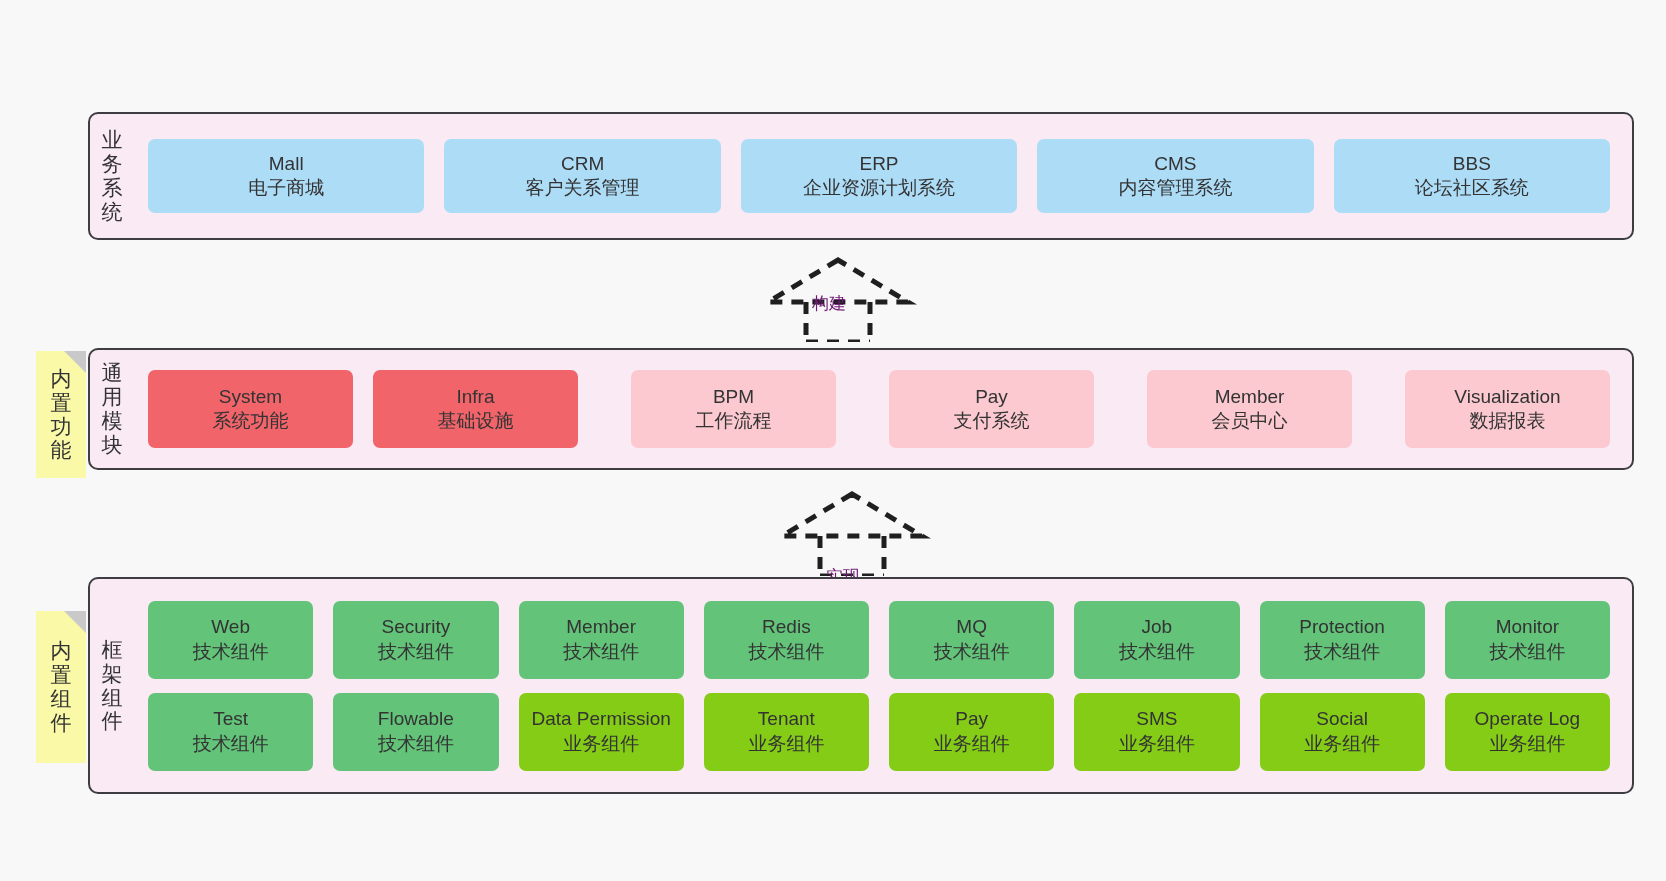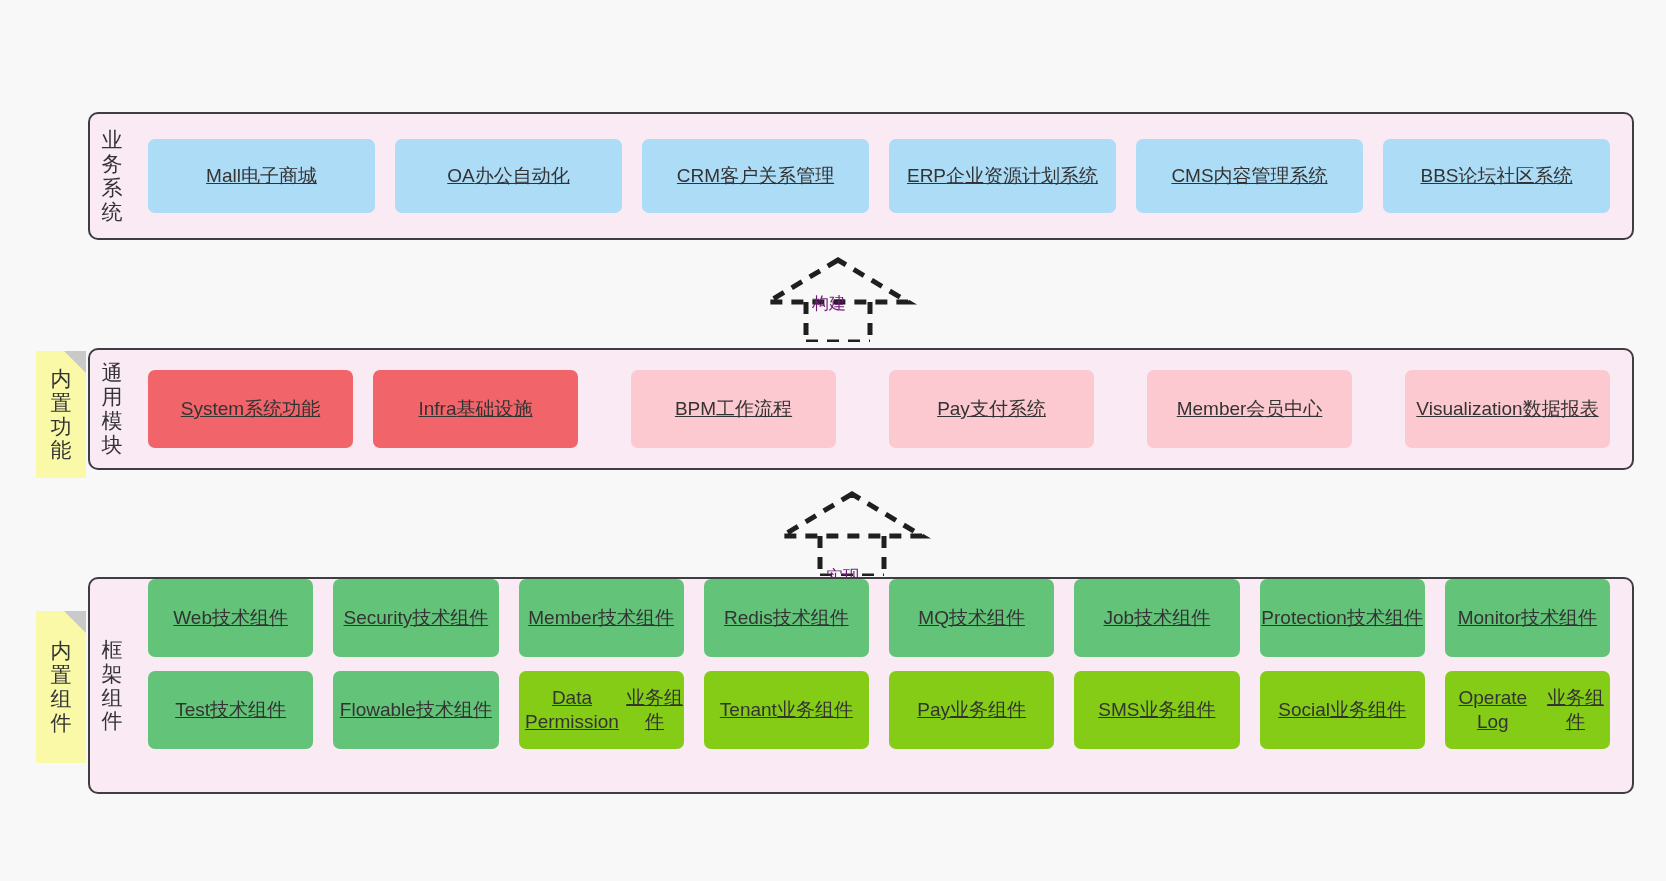--- a/index.html
+++ b/index.html
@@ -50,44 +50,44 @@
 
   .layer-body {
     flex: 1 1 auto;
     display: flex;
     align-items: center;
     padding: 0 12px 0 4px;
     gap: 0;
   }
   .layer-body.two-rows {
     flex-direction: column;
+    justify-content: center;
     gap: 14px;
   }
   .row {
     display: flex;
     width: 100%;
     gap: 0;
     justify-content: flex-start;
   }
 
   
   .node {
     box-sizing: border-box;
     border-radius: 7px;
     display: flex;
-    flex-direction: row;
+    flex-direction: column;
     align-items: center;
     justify-content: center;
     text-align: center;
     color: #333333;
     font-size: 19px;
     line-height: 1.28;
     margin: 0 10px;
     flex: 1 1 0;
-    text-decoration: underline;
   }
   .node .n-en { display: block; }
   .node .n-cn { display: block; }
 
   .node.blue        { background: #ADDCF7; }
   .node.red-strong  { background: #F1646A; }
   .node.red-soft    { background: #FBC9CF; margin-left: 43px; }
   .node.green-strong{ background: #62C379; }
   .node.green-soft  { background: #84cc16; }
 
@@ -153,24 +153,20 @@
       <span>务</span>
       <span>系</span>
       <span>统</span>
     </div>
     <div class="layer-body">
       <div class="node blue">
         <span class="n-en">Mall</span>
         <span class="n-cn">电子商城</span>
       </div>
       <div class="node blue">
-        <span class="n-en">OA</span>
-        <span class="n-cn">办公自动化</span>
-      </div>
-      <div class="node blue">
         <span class="n-en">CRM</span>
         <span class="n-cn">客户关系管理</span>
       </div>
       <div class="node blue">
         <span class="n-en">ERP</span>
         <span class="n-cn">企业资源计划系统</span>
       </div>
       <div class="node blue">
         <span class="n-en">CMS</span>
         <span class="n-cn">内容管理系统</span>

